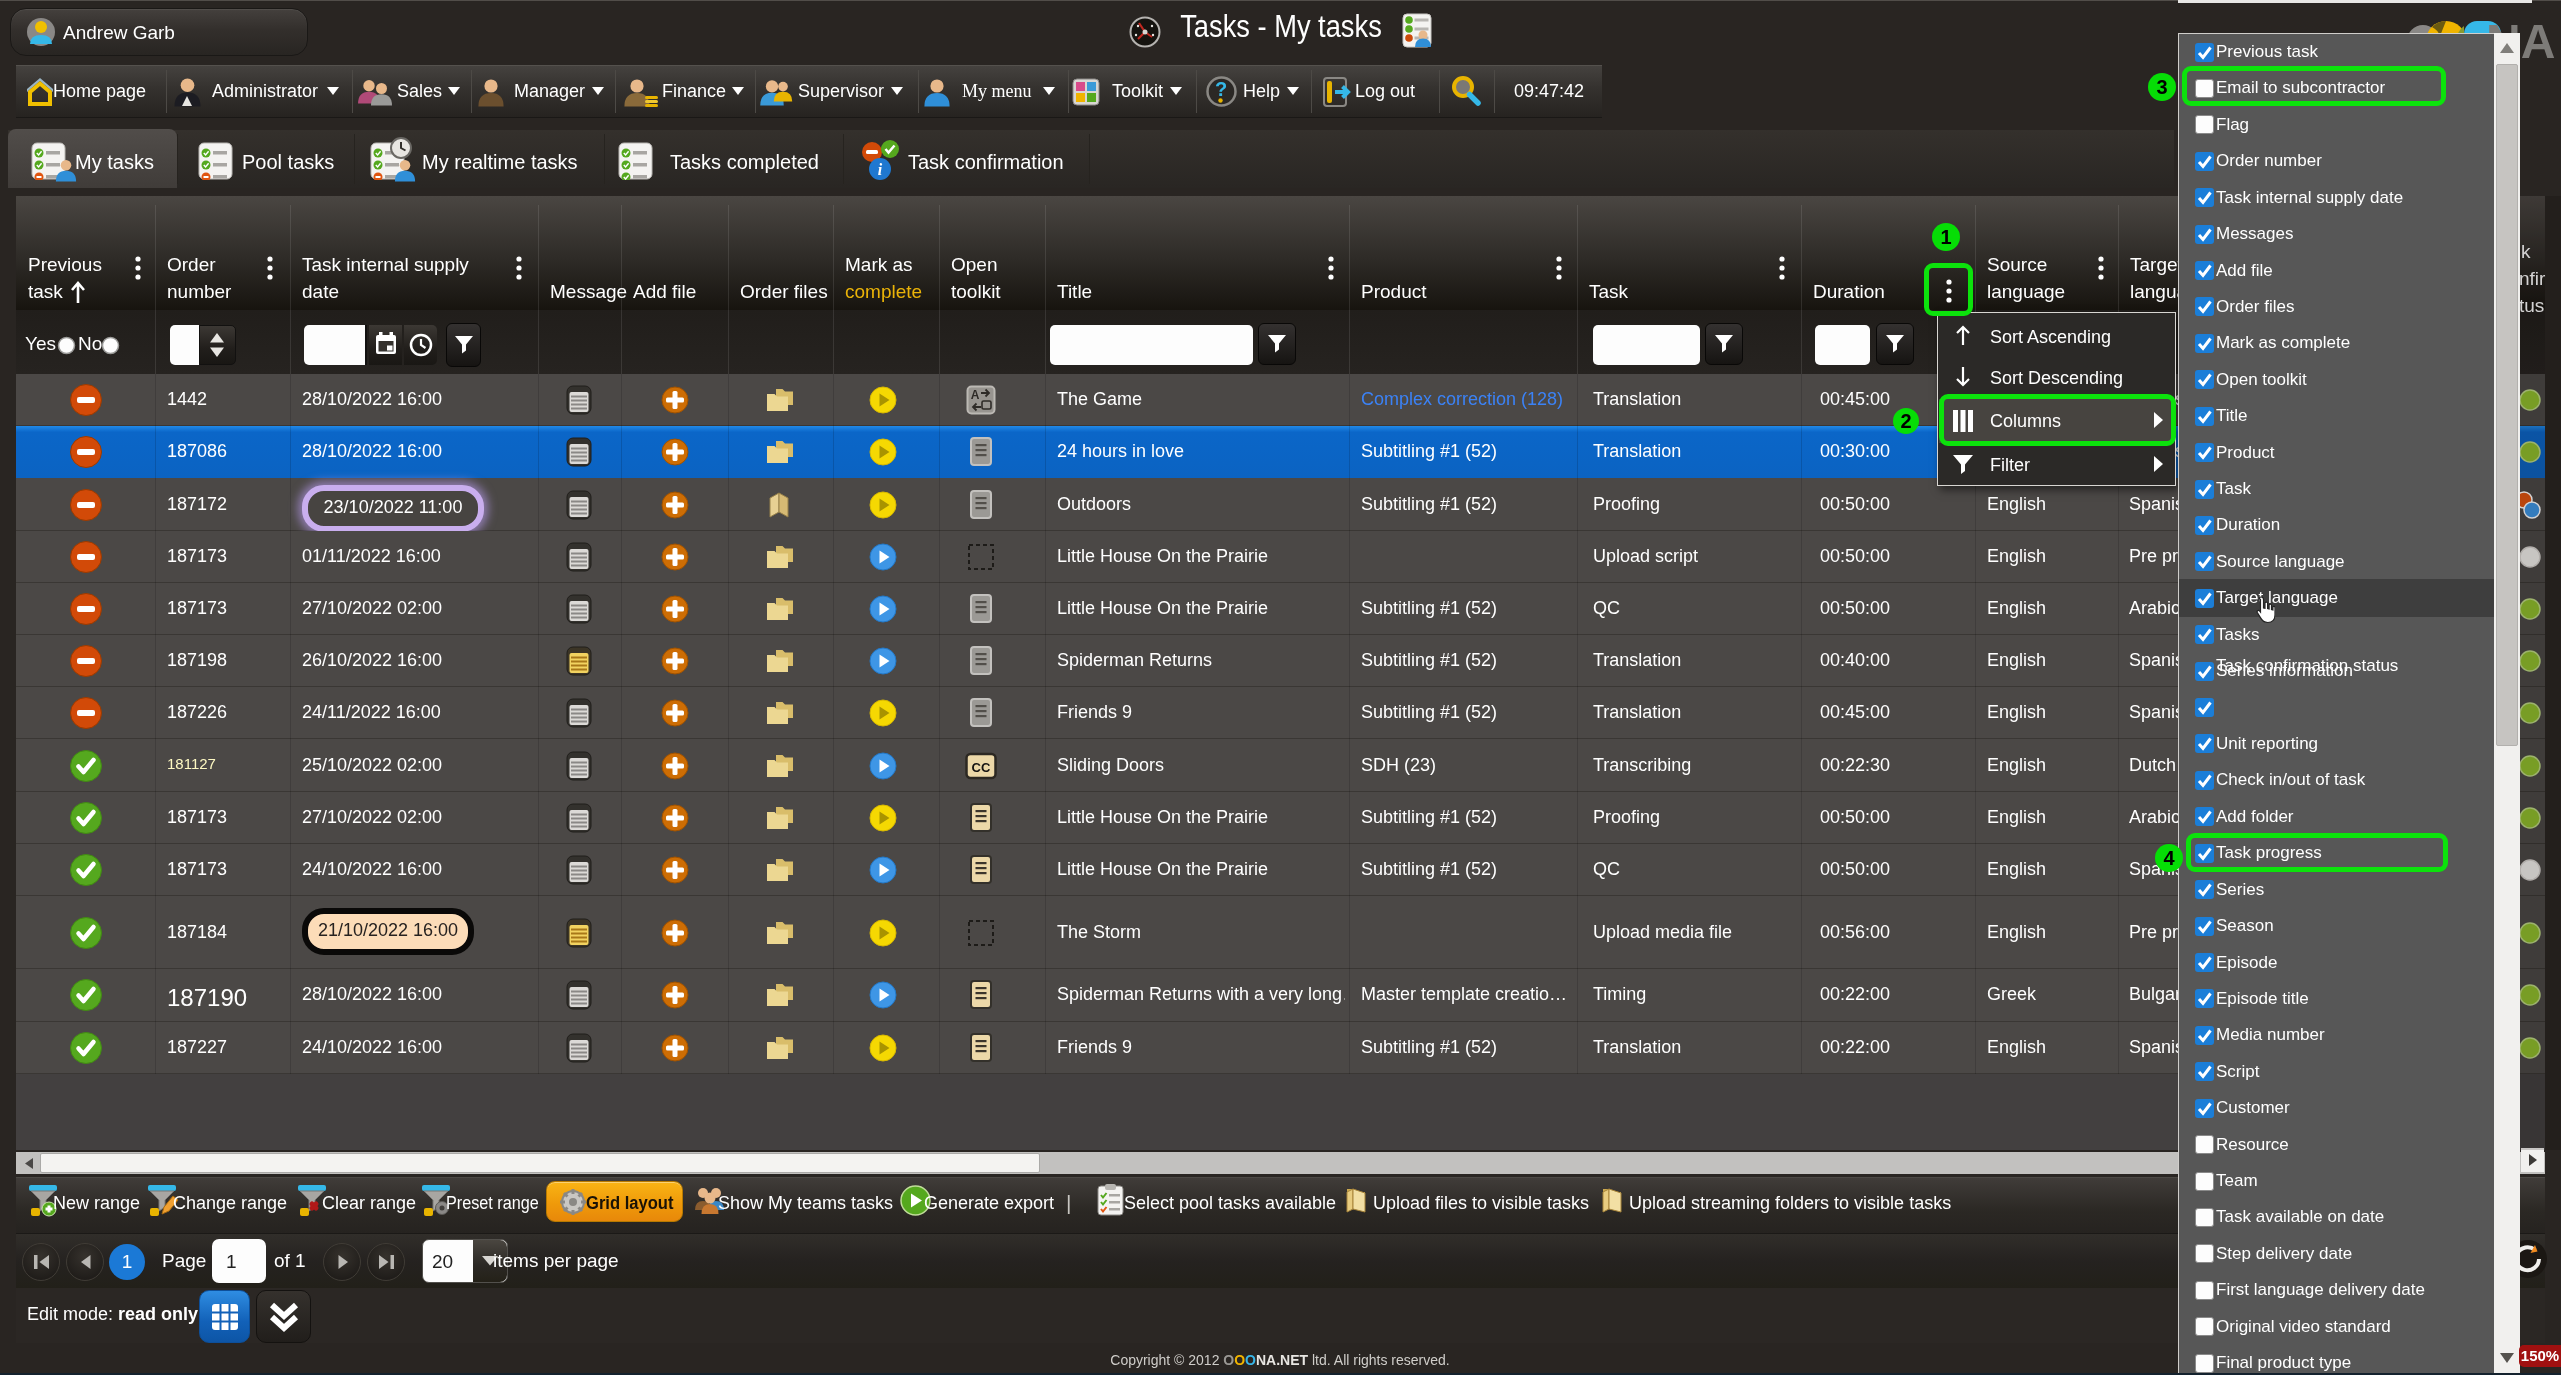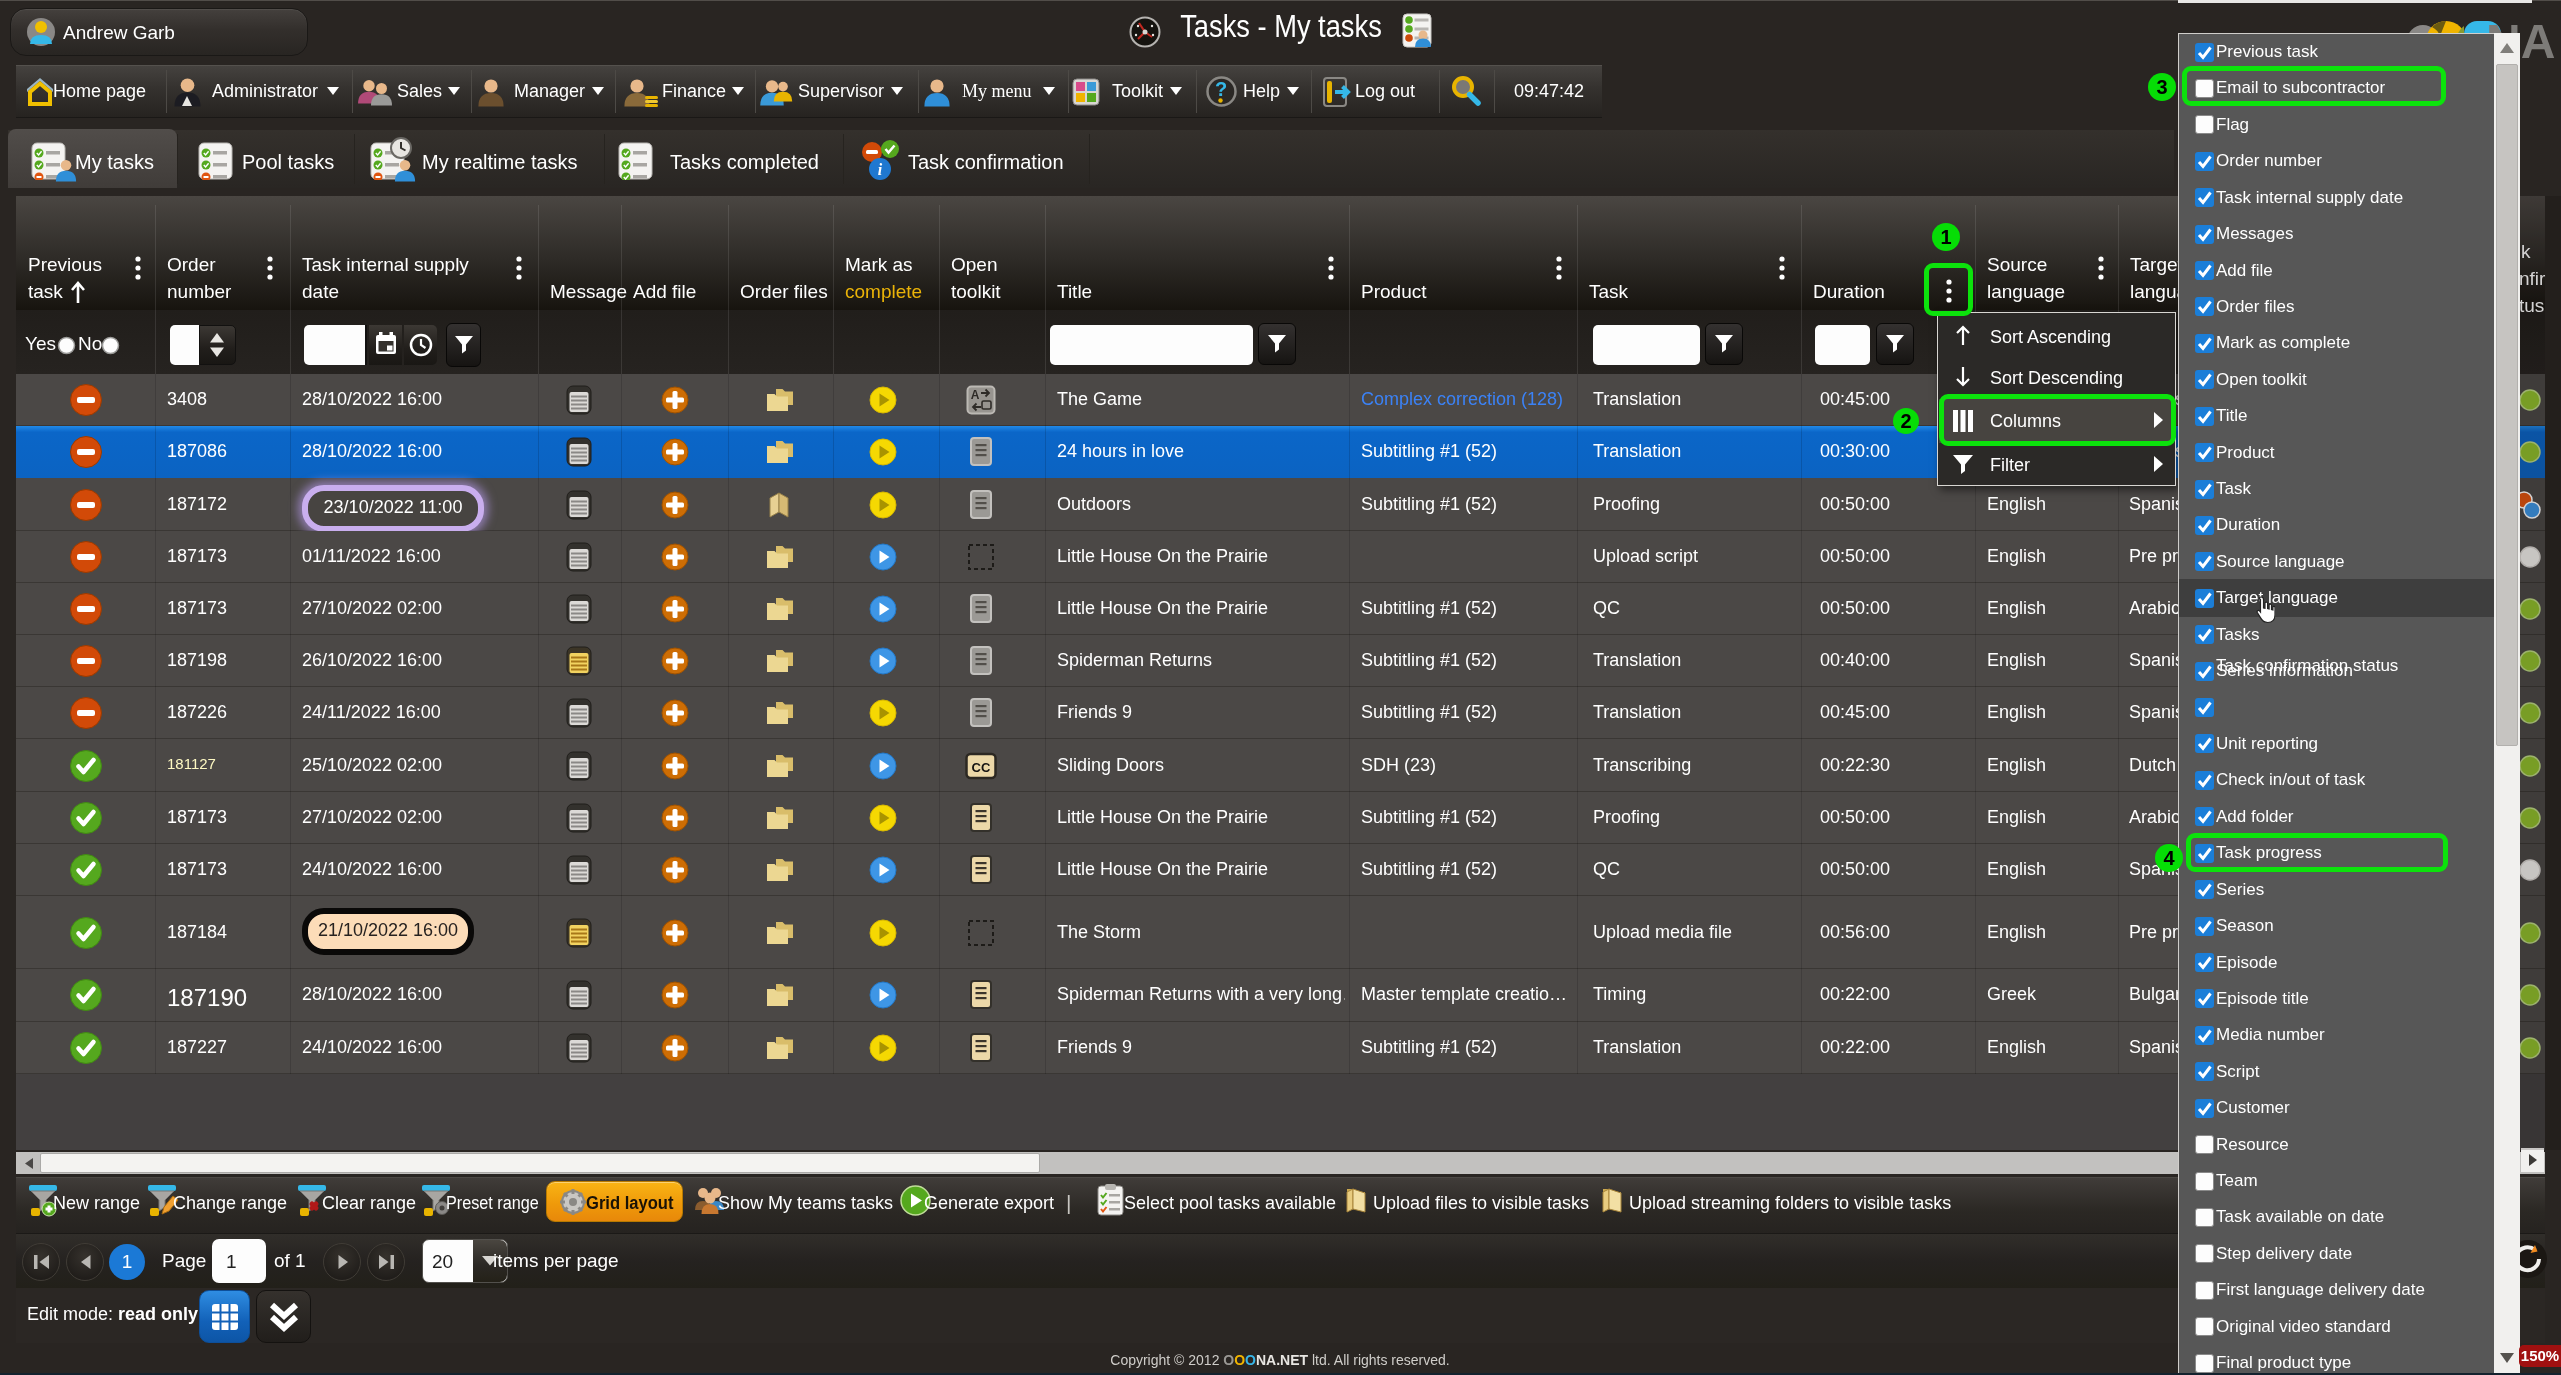--- a/index.html
+++ b/index.html
@@ -374,21 +374,21 @@
 <div class="ab" style="left:1045px;top:374.0px;width:1px;height:52.2px;background:rgba(0,0,0,0.14);"></div>
 <div class="ab" style="left:1349px;top:374.0px;width:1px;height:52.2px;background:rgba(0,0,0,0.14);"></div>
 <div class="ab" style="left:1577px;top:374.0px;width:1px;height:52.2px;background:rgba(0,0,0,0.14);"></div>
 <div class="ab" style="left:1801px;top:374.0px;width:1px;height:52.2px;background:rgba(0,0,0,0.14);"></div>
 <div class="ab" style="left:1975px;top:374.0px;width:1px;height:52.2px;background:rgba(0,0,0,0.14);"></div>
 <div class="ab" style="left:2118px;top:374.0px;width:1px;height:52.2px;background:rgba(0,0,0,0.14);"></div>
 <svg class="ab" style="left:69px;top:383.1px;" width="34" height="34" viewBox="0 0 34 34">
     <circle cx="17" cy="17" r="15.5" fill="#d24a08" stroke="#9a3a00"></circle>
     <rect x="8" y="14" width="18" height="6" rx="2" fill="#fff"></rect>
   </svg>
-<div class="ab" style="left:167px;top:389.1px;font-size:18px;color:#fff;white-space:nowrap;">3408</div>
+<div class="ab" style="left:167px;top:389.1px;font-size:18px;color:#fff;white-space:nowrap;">1442</div>
 <div class="ab" style="left:302px;top:389.1px;font-size:18px;color:#fff;white-space:nowrap;">28/10/2022 16:00</div>
 <svg class="ab" style="left:566px;top:385.1px;" width="26" height="30" viewBox="0 0 26 30">
     <rect x="1" y="1" width="24" height="28" rx="6" fill="#33312d" stroke="#201e1b"></rect>
     <rect x="3.5" y="7" width="19" height="20" rx="2" fill="#dcdad7"></rect>
     <g stroke="#8a8886" stroke-width="1.8">
       <path d="M5 11.5 h16 M5 15.5 h16 M5 19.5 h16 M5 23.5 h16"></path>
     </g>
   </svg>
 <svg class="ab" style="left:661px;top:386.1px;" width="28" height="28" viewBox="0 0 28 28">
     <circle cx="14" cy="14" r="13" fill="#cd6d04" stroke="#a05200"></circle>

